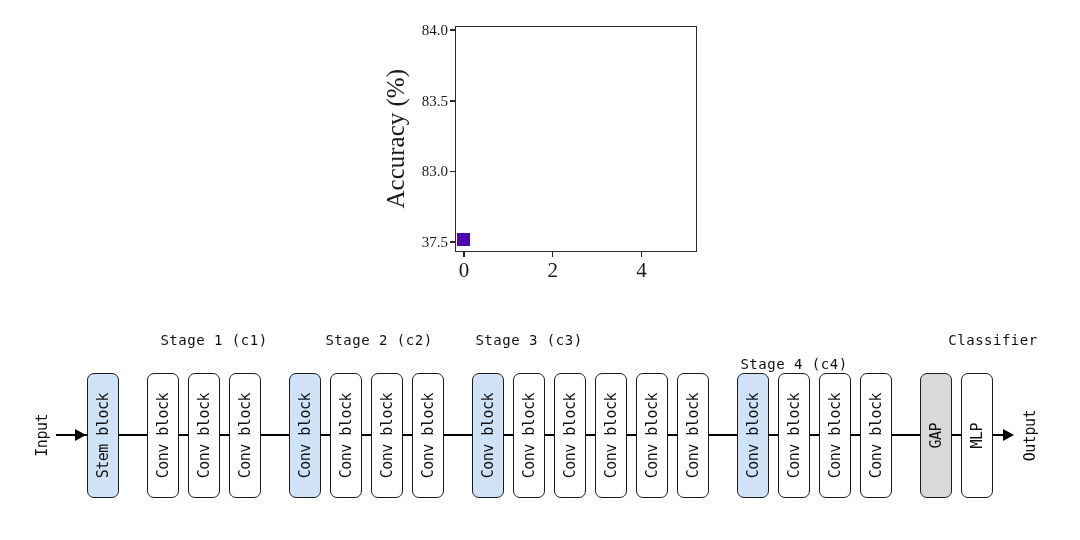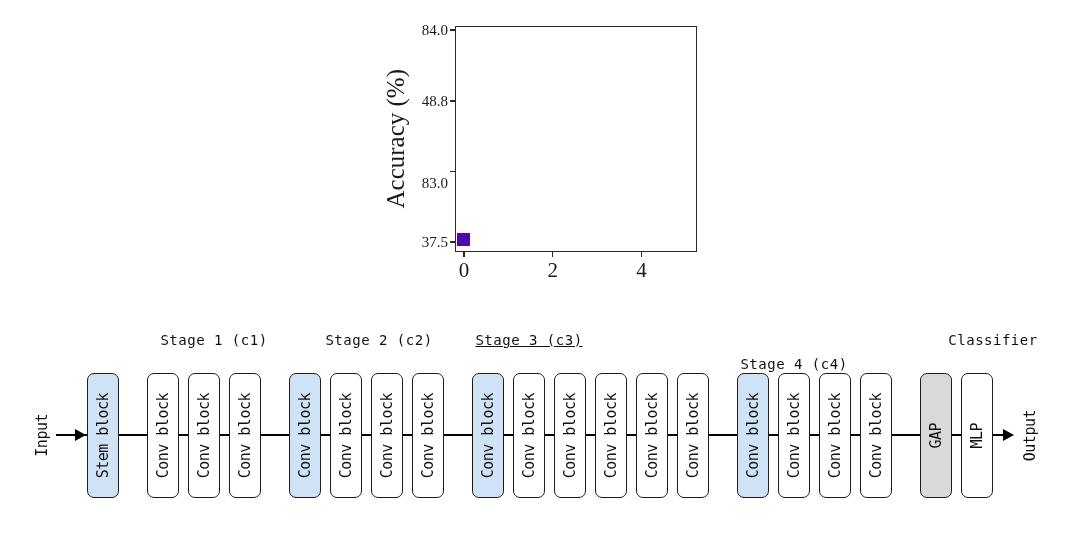--- a/index.html
+++ b/index.html
@@ -82,23 +82,23 @@
   <div class="arrow-head" id="out-arrow"></div>
   <div class="io-label" id="input-label">
     <span class="vtext">Input</span>
   </div>
   <div class="io-label" id="output-label">
     <span class="vtext">Output</span>
   </div>
 <div class="ytick-mark" style="top: 241.363px;"></div>
     <div class="ytick-label" style="top: 229.113px;">37.5</div>
     <div class="ytick-mark" style="top: 170.738px;"></div>
-    <div class="ytick-label" style="top: 158.488px; margin-top: 12px;">83.0</div>
+    <div class="ytick-label" style="top: 158.488px;">83.0</div>
     <div class="ytick-mark" style="top: 100.112px;"></div>
-    <div class="ytick-label" style="top: 87.8625px;">48.8</div>
+    <div class="ytick-label" style="top: 87.8625px;">83.5</div>
     <div class="ytick-mark" style="top: 29.4875px;"></div>
     <div class="ytick-label" style="top: 17.2375px;">84.0</div>
     <div class="xtick-mark" style="left: 463.131px;"></div>
     <div class="xtick-label" style="left: 463.881px;">0</div>
     <div class="xtick-mark" style="left: 551.938px;"></div>
     <div class="xtick-label" style="left: 552.688px;">2</div>
     <div class="xtick-mark" style="left: 640.745px;"></div>
     <div class="xtick-label" style="left: 641.495px;">4</div>
     <div class="marker" style="left: 457.381px; top: 232.787px; background: rgb(78, 9, 173);"></div>
     <div class="block" style="left: 87px; background: rgb(208, 226, 246);">
@@ -138,21 +138,21 @@
     </div>
     <div class="block" style="left: 595px; background: rgb(255, 255, 255);">
       <span>Conv block</span>
     </div>
     <div class="block" style="left: 636px; background: rgb(255, 255, 255);">
       <span>Conv block</span>
     </div>
     <div class="block" style="left: 677px; background: rgb(255, 255, 255);">
       <span>Conv block</span>
     </div>
-    <div class="stage-label" style="left: 529px; text-decoration: underline;">Stage 3 (c3)</div>
+    <div class="stage-label" style="left: 529px;">Stage 3 (c3)</div>
     <div class="block" style="left: 737px; background: rgb(208, 226, 246);">
       <span>Conv block</span>
     </div>
     <div class="block" style="left: 778px; background: rgb(255, 255, 255);">
       <span>Conv block</span>
     </div>
     <div class="block" style="left: 819px; background: rgb(255, 255, 255);">
       <span>Conv block</span>
     </div>
     <div class="block" style="left: 860px; background: rgb(255, 255, 255);">

